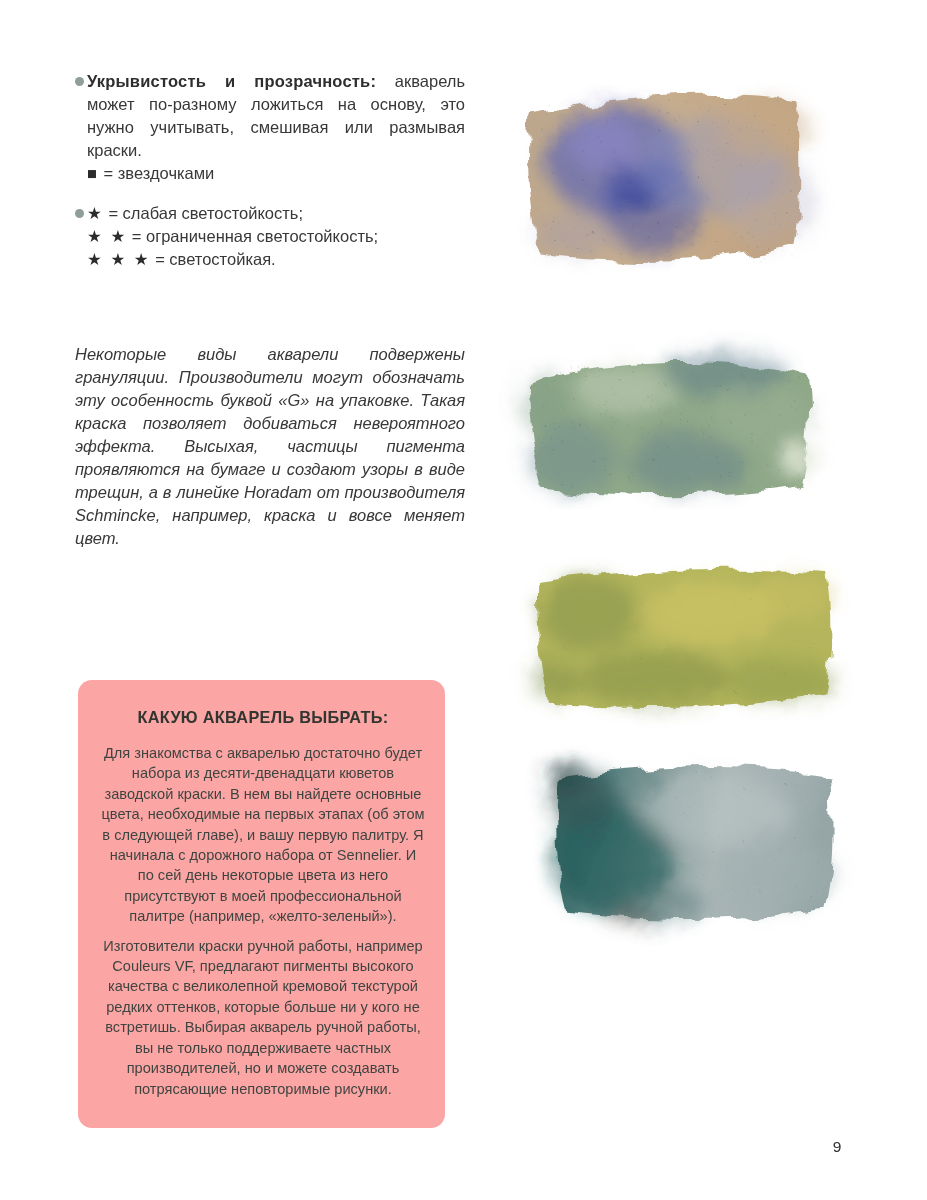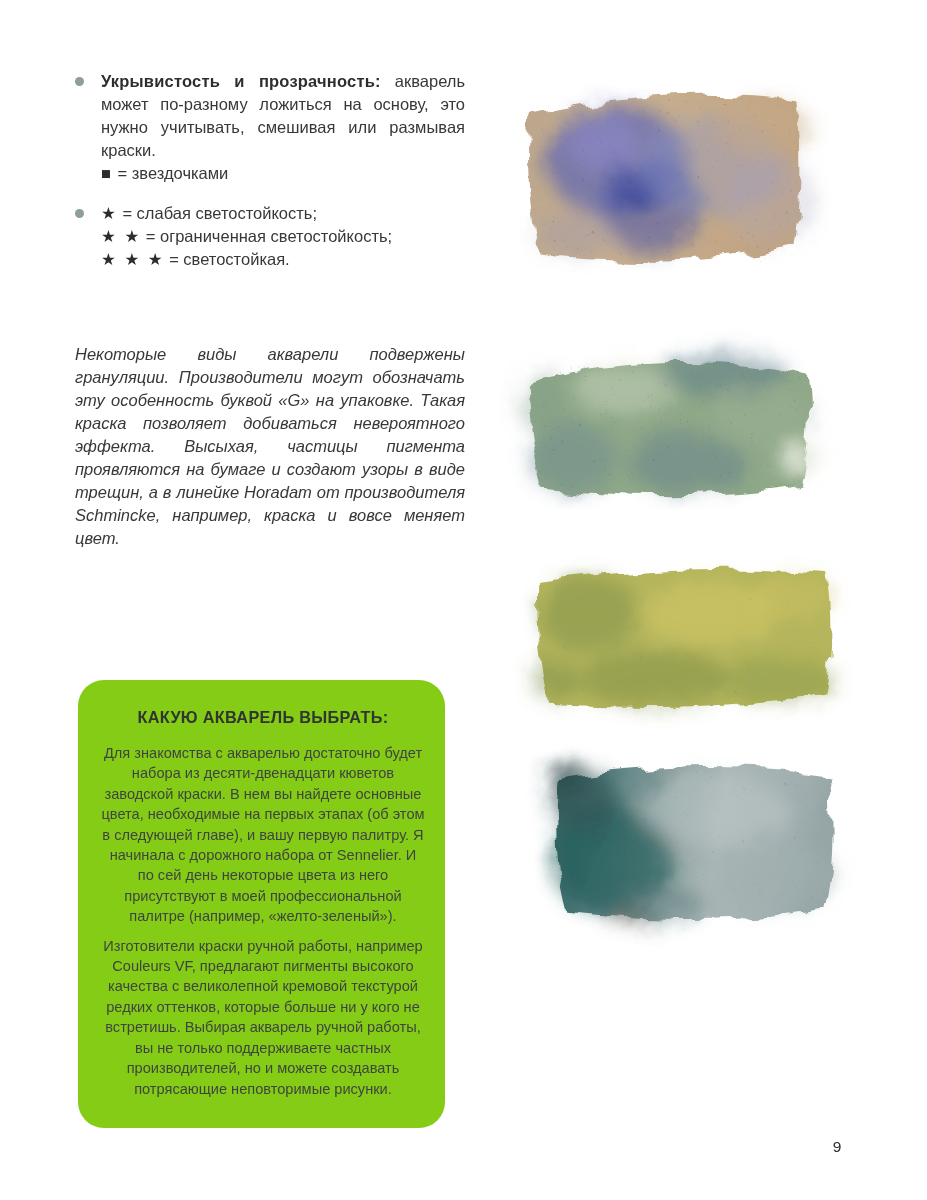--- a/index.html
+++ b/index.html
@@ -9,21 +9,21 @@
     background:#ffffff;
     font-family:"Liberation Sans", sans-serif;
     color:#383838;
     overflow:hidden;
   }
   
   .bullet-list{
     position:absolute;left:75px;top:70px;width:390px;
     list-style:none;margin:0;padding:0;
   }
-  .bullet-item{display:flex;gap:17px;margin-bottom:17px;}
+  .bullet-item{display:flex;gap:3px;margin-bottom:17px;}
   .bullet-dot{
     flex:0 0 auto;width:9px;height:9px;border-radius:50%;
     background:#8f9e96;margin-top:7px;
   }
   .bullet-body{flex:1;}
   .bullet-text{
     margin:0;font-size:16.5px;line-height:23px;text-align:justify;
     hyphens:auto;-webkit-hyphens:auto;
   }
   .bullet-text b{color:#2e2e2e;letter-spacing:.2px;}
@@ -31,21 +31,21 @@
   .legend-sym{color:#2c2c2c;letter-spacing:2px;}
   .main-para{
     position:absolute;left:75px;top:343px;width:390px;
     margin:0;font-size:16.5px;line-height:23px;text-align:justify;
     hyphens:auto;font-style:italic;-webkit-hyphens:auto;
   }
   
   .info-box{
     position:absolute;left:78px;top:680px;width:367px;
     box-sizing:border-box;
-    background:#84cc16;border-radius:26px;
+    background:#fca5a5;border-radius:14px;
     padding:25px 20px 26px 23px;
   }
   .info-box-title{
     margin:0 0 13px 0;text-align:center;
     font-size:16.3px;line-height:25px;font-weight:700;color:#30352f;
     letter-spacing:.3px;
   }
   .info-box-title span{display:block;}
   .info-box-para{
     margin:0 0 9px 0;font-size:14.6px;line-height:20.4px;color:#3e443f;text-align:center;

